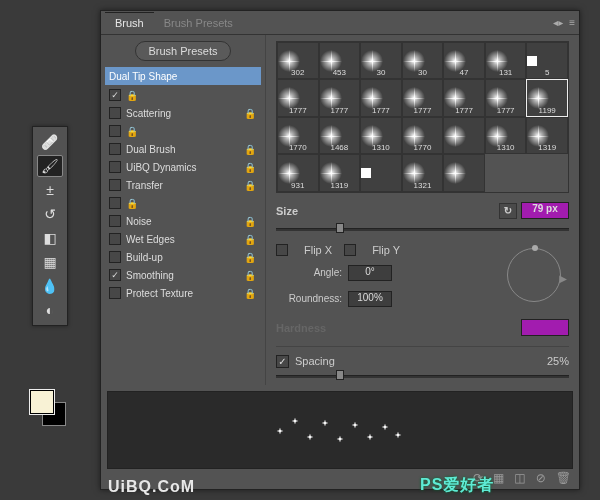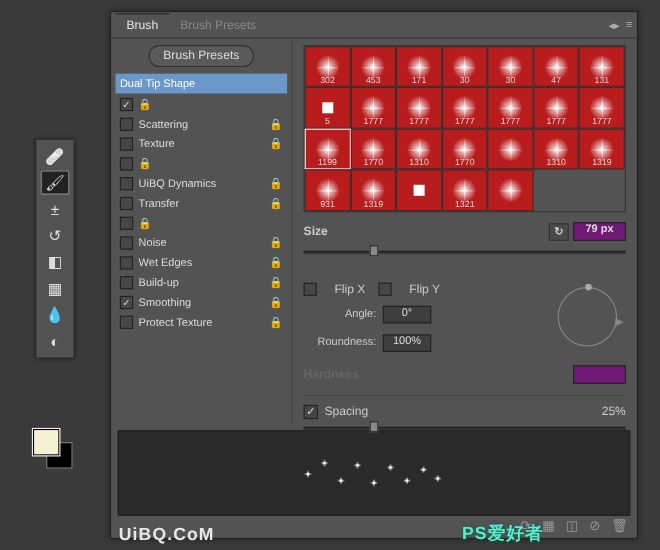--- a/index.html
+++ b/index.html
@@ -25,39 +25,39 @@
 .opt .label { flex: 1; }
 .opt .lock { font-size: 10px; color: #999; }
 .preview-box { margin: 6px; height: 78px; background: #2a2a2a; border: 1px solid #222; display: flex; align-items: center; justify-content: center; }
 .stroke { width: 130px; height: 40px; position: relative; }
 .star { position: absolute; width: 10px; height: 10px; }
 .star::before, .star::after { content:''; position:absolute; background: radial-gradient(circle,#fff,rgba(255,255,255,0) 70%); }
 .star::before { left:0; top:40%; width:100%; height:20%; }
 .star::after { top:0; left:40%; height:100%; width:20%; }
 .right { flex: 1; padding: 6px 10px; }
 .thumbs { display: grid; grid-template-columns: repeat(7, 1fr); gap: 0; border: 1px solid #333; }
-.thumb { aspect-ratio: 1/0.9; background: #b91c1c; border: 1px solid #333; display: flex; flex-direction: column; align-items: center; justify-content: center; position: relative; }
+.thumb { aspect-ratio: 1/0.9; background: #404040; border: 1px solid #333; display: flex; flex-direction: column; align-items: flex-start; justify-content: center; position: relative; }
 .thumb.sel { border: 1px solid #eee; }
 .thumb .glow { width: 22px; height: 22px; background: radial-gradient(circle,#fff 0%,rgba(255,255,255,0.6) 25%,rgba(255,255,255,0) 70%); position: relative; }
 .thumb .cross::before,.thumb .cross::after { content:''; position:absolute; background:linear-gradient(to right,transparent,#fff,transparent); }
 .thumb .cross::before { top:50%; left:0; width:100%; height:1px; }
 .thumb .cross::after { left:50%; top:0; height:100%; width:1px; background:linear-gradient(to bottom,transparent,#fff,transparent);}
 .thumb .sq { width:10px; height:10px; background:#fff; }
 .thumb-label { position: absolute; bottom: 1px; font-size: 8px; color: #ddd; text-align: center; width: 100%; }
 .ctrl-row { display: flex; align-items: center; margin-top: 8px; height: 20px; font-weight: bold; }
 .ctrl-row .lbl { width: 78px; font-size: 11px; color: #ccc; }
-.ctrl-row .inp { width: 48px; height: 17px; background: #701a75; border: 1px solid #222; color: #ddd; font-size: 10px; text-align: center; }
+.ctrl-row .inp { width: 48px; height: 17px; background: #a21caf; border: 1px solid #222; color: #ddd; font-size: 10px; text-align: center; }
 .ctrl-row.disabled .lbl,.ctrl-row.disabled .inp { color: #666; }
 .slider { flex:1; height: 14px; position: relative; }
 .slider::before { content:''; position:absolute; top:50%; left:0; right:0; height:2px; background:#333; border-top:1px solid #222; }
 .slider .handle { position:absolute; top:2px; width:8px; height:10px; background:#888; border:1px solid #222; transform: translateX(-50%);}
 .reset { width:18px;height:16px;border:1px solid #333;background:#4a4a4a;display:flex;align-items:center;justify-content:center;font-size:10px;color:#ccc;margin-right:4px;cursor:pointer;}
 .flip-row { margin-top:6px; display:flex; align-items:center; gap:12px; }
 .flip-row .cb { width:12px;height:12px;border:1px solid #222;background:#474747;margin-right:4px;display:inline-block;vertical-align:middle;}
-.angle-wrap { display:flex; margin-top:16px; }
+.angle-wrap { display:flex; margin-top:3px; }
 .angle-left { flex:1; }
 .angle-row { display:flex;align-items:center;margin-top:8px;height:18px; }
 .angle-row .lbl { width:72px;text-align:right;padding-right:6px;font-size:10px; }
 .angle-row .inp { width:44px;height:16px;background:#3e3e3e;border:1px solid #222;color:#ddd;font-size:10px;text-align:center;}
 .orient { width:70px;height:70px;margin-top:2px;position:relative;}
 .orient .circle { position:absolute;top:8px;left:8px;width:54px;height:54px;border:1px solid #888;border-radius:50%;}
 .orient .dot { position:absolute;top:5px;left:33px;width:6px;height:6px;background:#aaa;border-radius:50%;}
 .orient .arrow { position:absolute;top:33px;right:2px;color:#888;font-size:10px;}
 .divider { height:1px;background:#444;margin:8px 0;}
 .check-row { display:flex; align-items:center; margin-top:4px;}
@@ -106,25 +106,25 @@
             <span class="cb">✓</span>
             <span class="lock">🔒</span>
           </div>
           <div class="opt">
             <span class="cb"></span>
             <span class="label">Scattering</span>
             <span class="lock">🔒</span>
           </div>
           <div class="opt">
             <span class="cb"></span>
-            <span class="label">Texture</span>
-            <span class="lock">🔒</span>
-          </div>
-          <div class="opt">
-            <span class="cb"></span>
+            <span class="lock">🔒</span>
+          </div>
+          <div class="opt">
+            <span class="cb"></span>
+            <span class="label">Dual Brush</span>
             <span class="lock">🔒</span>
           </div>
           <div class="opt">
             <span class="cb"></span>
             <span class="label">UiBQ Dynamics</span>
             <span class="lock">🔒</span>
           </div>
           <div class="opt">
             <span class="cb"></span>
             <span class="label">Transfer</span>
@@ -166,24 +166,20 @@
           <div class="thumb">
             <div class="glow cross"></div>
             <div class="thumb-label">302</div>
           </div>
           <div class="thumb">
             <div class="glow cross"></div>
             <div class="thumb-label">453</div>
           </div>
           <div class="thumb">
             <div class="glow cross"></div>
-            <div class="thumb-label">171</div>
-          </div>
-          <div class="thumb">
-            <div class="glow cross"></div>
             <div class="thumb-label">30</div>
           </div>
           <div class="thumb">
             <div class="glow cross"></div>
             <div class="thumb-label">30</div>
           </div>
           <div class="thumb">
             <div class="glow cross"></div>
             <div class="thumb-label">47</div>
           </div>
@@ -219,20 +215,24 @@
             <div class="glow cross"></div>
             <div class="thumb-label">1777</div>
           </div>
           <div class="thumb sel">
             <div class="glow cross"></div>
             <div class="thumb-label">1199</div>
           </div>
           <div class="thumb">
             <div class="glow cross"></div>
             <div class="thumb-label">1770</div>
+          </div>
+          <div class="thumb">
+            <div class="glow cross"></div>
+            <div class="thumb-label">1468</div>
           </div>
           <div class="thumb">
             <div class="glow cross"></div>
             <div class="thumb-label">1310</div>
           </div>
           <div class="thumb">
             <div class="glow cross"></div>
             <div class="thumb-label">1770</div>
           </div>
           <div class="thumb">

